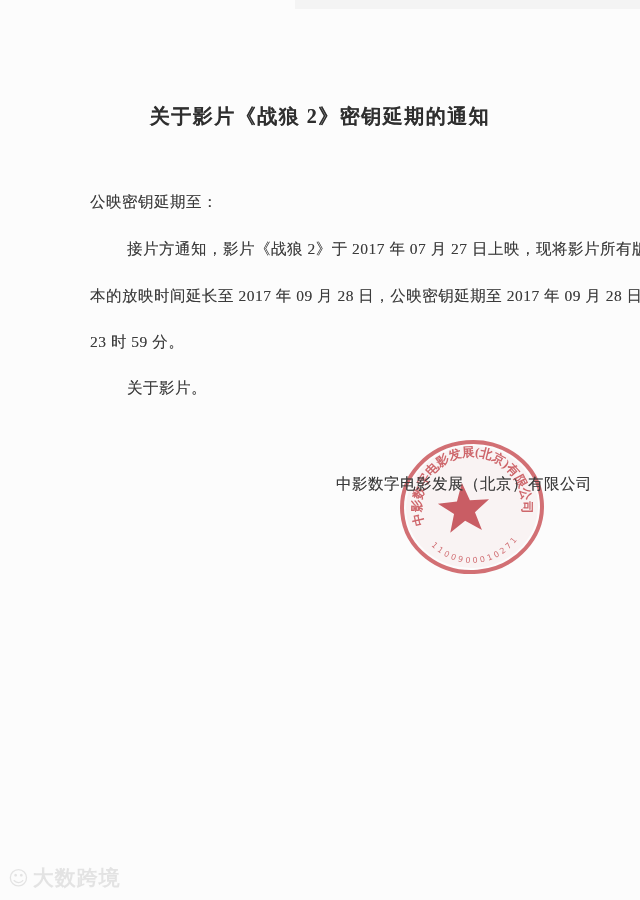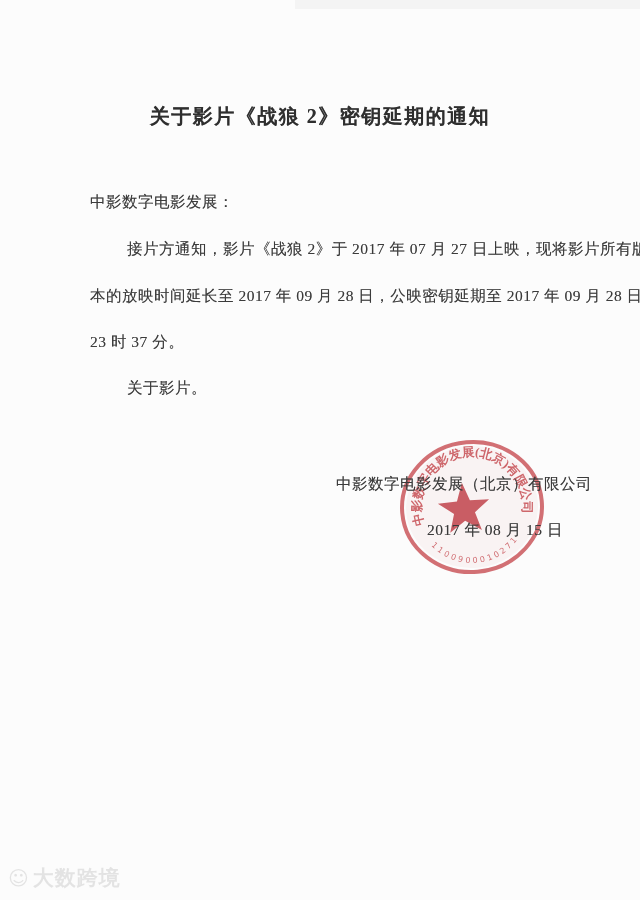--- a/index.html
+++ b/index.html
@@ -86,30 +86,29 @@
 </style>
 </head>
 <body>
 
 <div class="page">
 
   <div class="scan-artifact"></div>
 
   <div class="doc-title">关于影片《战狼 2》密钥延期的通知</div>
 
-  <div class="body-text salutation">中影数字电影发展：</div>
+  <div class="body-text salutation">公映密钥延期至：</div>
 
   <div class="body-text para-line-1">接片方通知，影片《战狼 2》于 2017 年 07 月 27 日上映，现将影片所有版</div>
   <div class="body-text para-line-2">本的放映时间延长至 2017 年 09 月 28 日，公映密钥延期至 2017 年 09 月 28 日</div>
-  <div class="body-text para-line-3">23 时 37 分。</div>
+  <div class="body-text para-line-3">23 时 59 分。</div>
 
   <div class="body-text closing">关于影片。</div>
 
   <div class="body-text sig-company">中影数字电影发展（北京）有限公司</div>
-  <div class="body-text sig-date">2017 年 08 月 15 日</div>
 
   <svg class="seal-svg" viewBox="0 0 160 150">
     <g transform="rotate(-5 80 75)">
       <ellipse cx="80" cy="75" rx="66" ry="61" fill="rgba(199,73,79,0.05)" stroke="none"></ellipse>
       <ellipse cx="80" cy="75" rx="70" ry="65" fill="none" stroke="#c5494f" stroke-width="4" opacity="0.85"></ellipse>
       <path id="seal-top-arc" d="M 30.7 88.2 A 51 51 0 1 1 129.3 88.2" fill="none"></path>
       <text class="seal-ring-text" fill="#c5494f" opacity="0.9">
         <textPath href="#seal-top-arc" startOffset="0" textLength="184" lengthAdjust="spacingAndGlyphs">中影数字电影发展(北京)有限公司</textPath>
       </text>
       <polygon points="72,50 78.5,68.1 97.7,68.7 82.5,80.4 87.9,98.8 72,88 56.1,98.8 61.5,80.4 46.3,68.7 65.5,68.1" fill="#bf3e46" opacity="0.9"></polygon>

